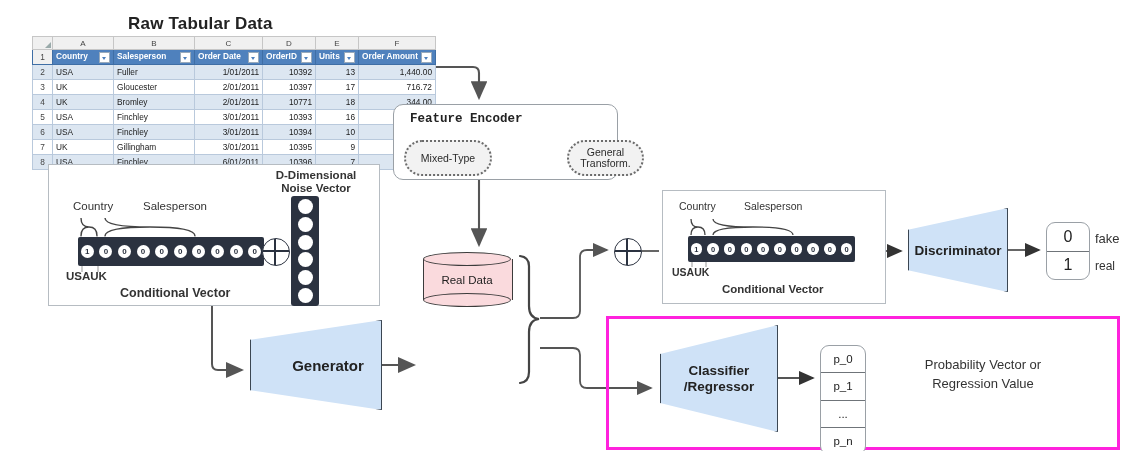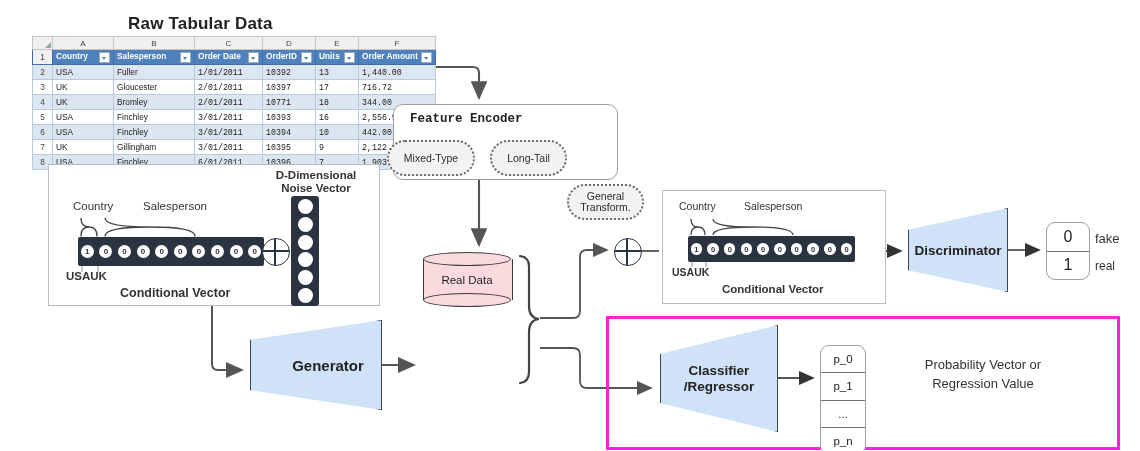--- a/index.html
+++ b/index.html
@@ -18,42 +18,42 @@
   table.xl{border-collapse:collapse;font-size:8.5px;color:#1a1a1a;table-layout:fixed;}
   table.xl td,table.xl th{border:1px solid #b9c9dc;padding:0 3px;height:14px;
         font-weight:normal;overflow:hidden;white-space:nowrap;font-size:8.3px;}
   table.xl thead.cols td{background:#f0f0f0;border:1px solid #c6c6c6;color:#444;
         text-align:center;height:12px;font-size:8px;}
   td.rn{background:#f0f0f0;border:1px solid #c6c6c6;color:#444;text-align:center;width:13px;font-size:8px;}
   tr.hdr td{background:#4f81bd;color:#fff;font-weight:bold;border:1px solid #3f6ea5;}
   tr.hdr td.rn{background:#f0f0f0;color:#444;font-weight:normal;}
   tr.band td{background:#dce6f1;}
   tr.plain td{background:#ffffff;}
-  .num{text-align:left;font-family:Liberation Mono, monospace;}
+  .num{text-align:right;}
   .fdrop{float:right;width:9px;height:9px;background:#ffffff;border:1px solid #9ab;
          margin-top:1.5px;margin-left:2px;position:relative;}
   .fdrop:after{content:"";position:absolute;left:2px;top:3.5px;
          border-left:2.5px solid transparent;border-right:2.5px solid transparent;
          border-top:3px solid #4f81bd;}
   .corner{position:relative;}
   .corner:after{content:"";position:absolute;right:1px;bottom:1px;
         border-left:6px solid transparent;border-bottom:6px solid #9aa;}
 
   
   .rbox{border:1.4px solid #9aa0a6;border-radius:10px;background:#fff;}
   .sbox{border:1.2px solid #b6bcc2;background:#fff;}
 
   #fe-box{left:393px;top:104px;width:223px;height:74px;}
   #fe-title{left:410px;top:112px;font-size:12.5px;font-weight:bold;color:#222;font-family:Liberation Mono, monospace;}
   .pill{position:absolute;border:2px dotted #6b6b6b;border-radius:22px;background:#f2f2f2;
         display:flex;align-items:center;justify-content:center;text-align:center;
         font-size:10.5px;color:#2b2b2b;line-height:11px;}
-  #pill0{left:387px;top:140px;width:84px;height:32px;}
+  #pill0{left:404px;top:140px;width:84px;height:32px;}
   #pill1{left:490px;top:140px;width:73px;height:32px;}
-  #pill2{left:567px;top:140px;width:73px;height:32px;margin-top:44px;}
+  #pill2{left:567px;top:140px;width:73px;height:32px;}
 
   
   #cv-left{left:48px;top:164px;width:330px;height:140px;}
   #cv-right{left:662px;top:190px;width:222px;height:112px;}
 
   .vecbar{position:absolute;background:#2b3240;border-radius:2px;display:flex;
           align-items:center;justify-content:space-around;}
   .cell{width:13px;height:13px;border-radius:50%;background:#fff;color:#2b3240;
         font-size:8px;font-weight:bold;display:flex;align-items:center;justify-content:center;}
   #bar-left{left:78px;top:237px;width:186px;height:29px;}
@@ -255,21 +255,20 @@
           <td class="num">7</td>
           <td class="num">1,903.80</td>
         </tr>
       </tbody>
     </table>
   </div>
 
   <div class="abs rbox" id="fe-box"></div>
   <div class="abs" id="fe-title">Feature Encoder</div>
   <div class="pill" id="pill0">Mixed-Type</div>
-  <div class="pill" id="pill1">Long-Tail</div>
   <div class="pill" id="pill2">General Transform.</div>
 
   <div class="abs sbox" id="cv-left"></div>
 
   <div class="abs" id="lab-country-l">Country</div>
   <div class="abs" id="lab-sales-l">Salesperson</div>
 
   <svg class="abs" style="left:78px;top:212px;width:190px;height:26px;" viewBox="0 0 190 26">
     <path d="M3,24 q0,-9 8,-9 q-8,0 -8,-9 M19,24 q0,-9 -8,-9" fill="none" stroke="#444" stroke-width="1.4"></path>
     <path d="M27,24 q0,-9 45,-9 q-45,0 -45,-9 M117,24 q0,-9 -45,-9" fill="none" stroke="#444" stroke-width="1.4"></path>

